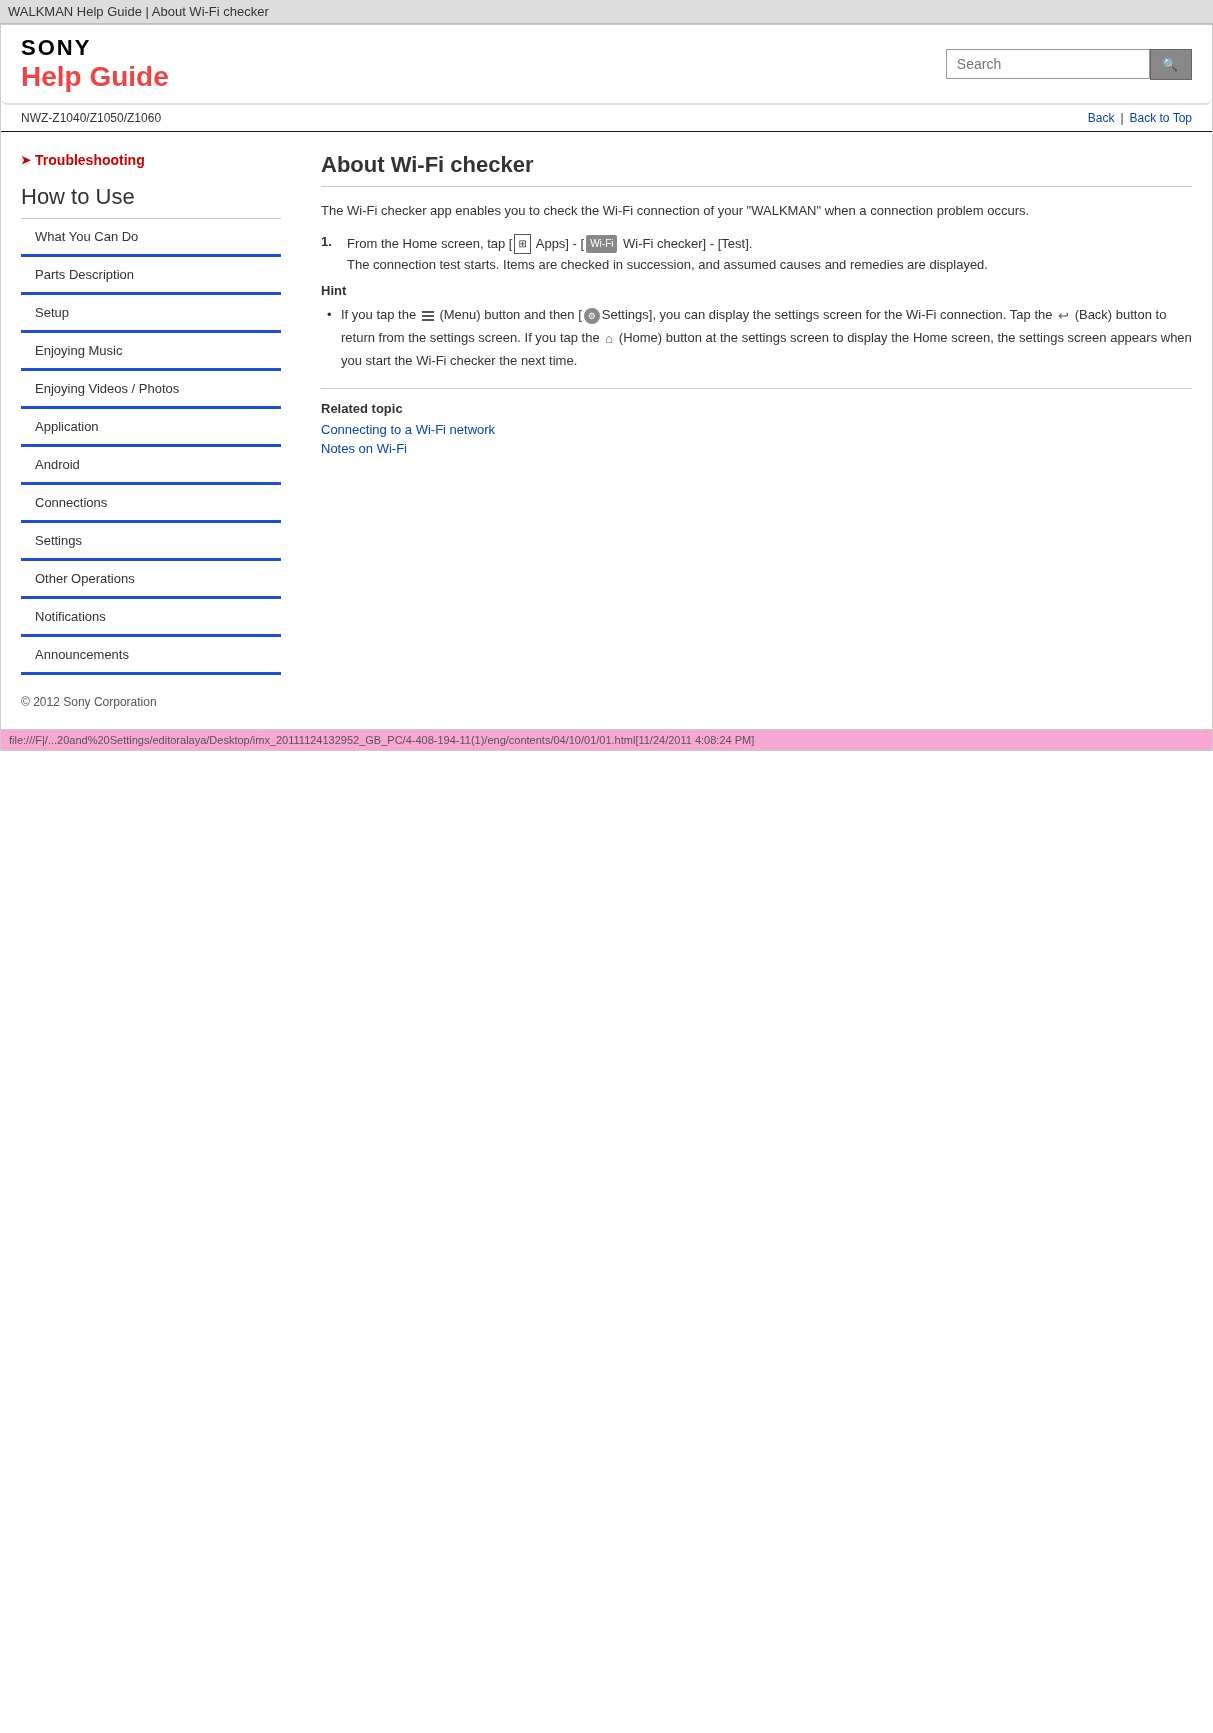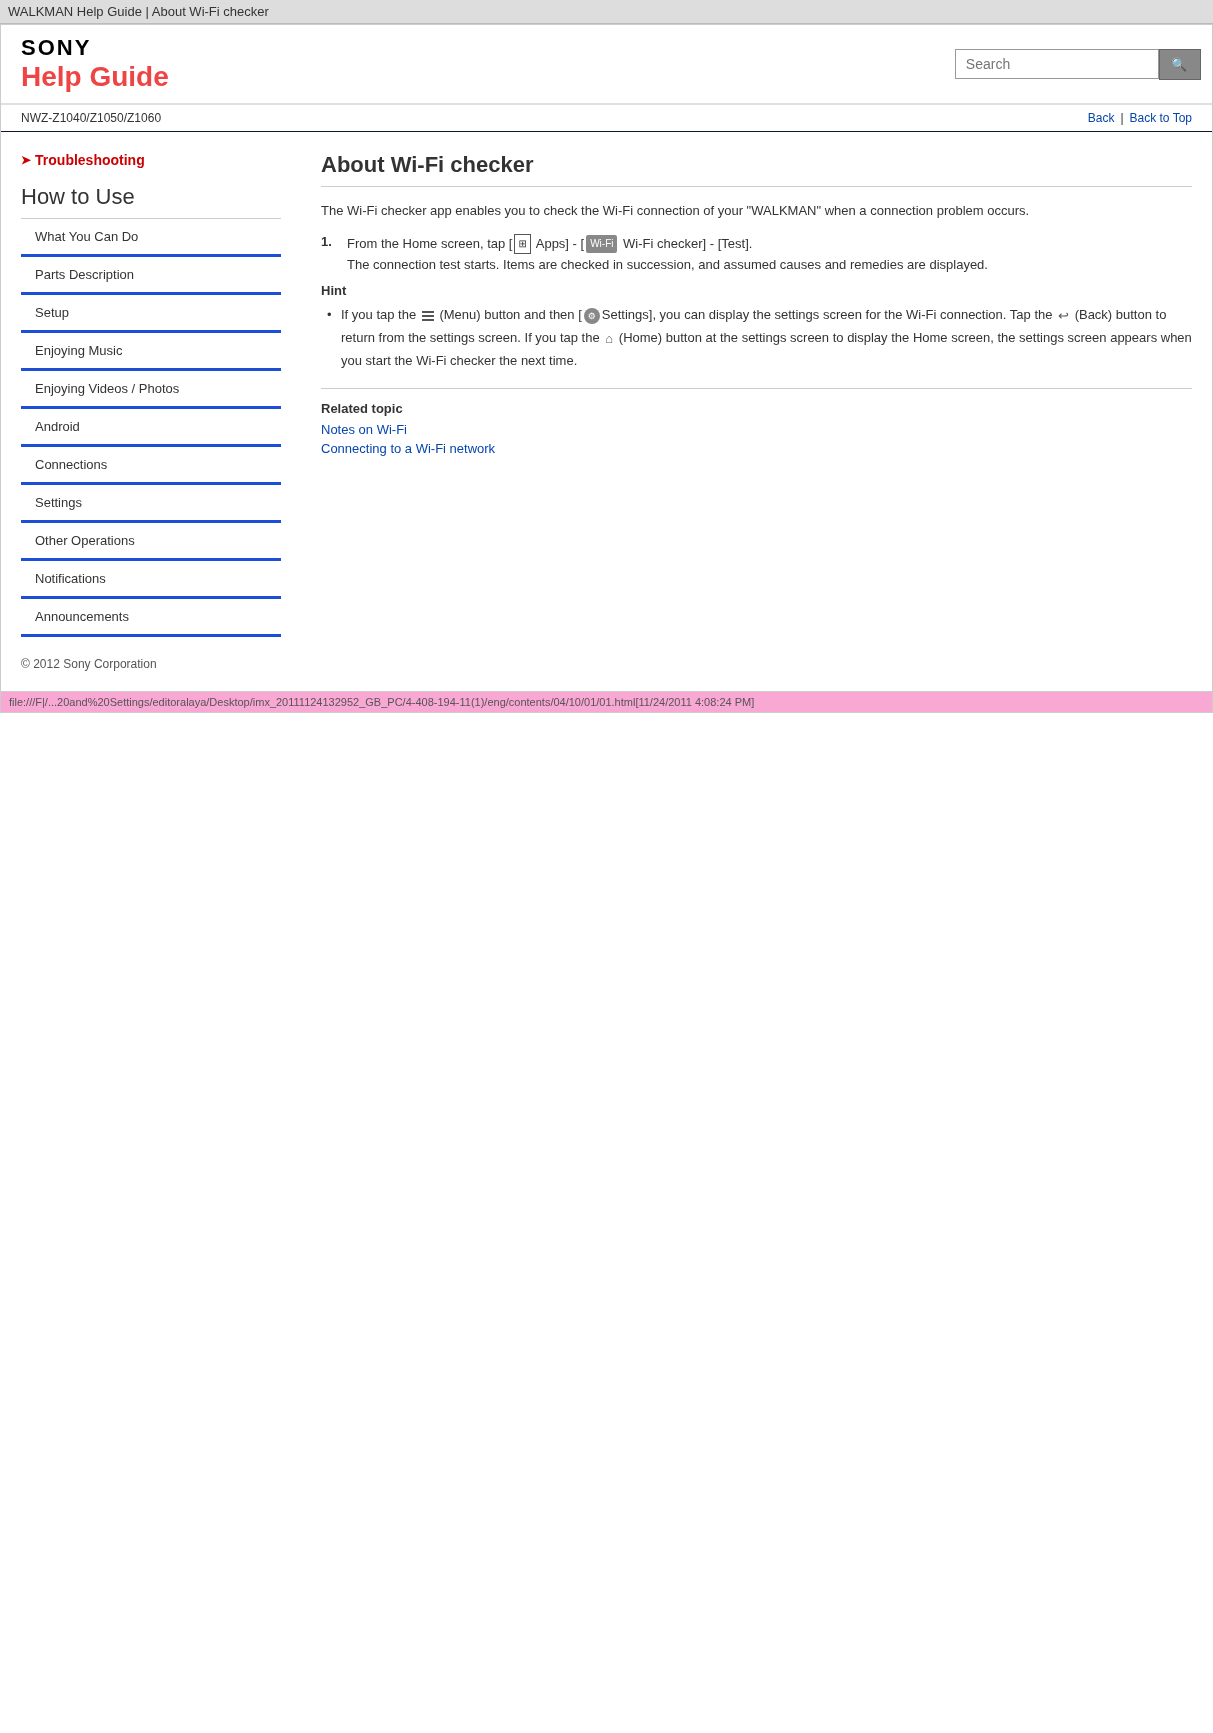--- a/index.html
+++ b/index.html
@@ -18,24 +18,25 @@
       border-bottom: 1px solid #bbb;
     }
     #page-wrapper {
       border: 1px solid #ccc;
       margin: 0;
     }
     
     #header {
       background: #fff;
       border-bottom: 2px solid #e0e0e0;
-      padding: 10px 11px 10px 20px;
+      padding: 10px 20px 10px 20px;
       display: flex;
       align-items: center;
       justify-content: space-between;
+      border-radius: 7px;
     }
     #logo-area {}
     #sony-logo {
       font-family: Arial, sans-serif;
       font-weight: bold;
       font-size: 22px;
       letter-spacing: 2px;
       color: #000;
       display: block;
     }
@@ -324,20 +325,21 @@
       </a>
 
       <h2 id="how-to-use-heading">How to Use</h2>
       <hr class="sidebar-divider">
 
       <a class="sidebar-item" href="#">What You Can Do</a>
       <a class="sidebar-item" href="#">Parts Description</a>
       <a class="sidebar-item" href="#">Setup</a>
       <a class="sidebar-item" href="#">Enjoying Music</a>
       <a class="sidebar-item" href="#">Enjoying Videos / Photos</a>
+      <a class="sidebar-item" href="#">Application</a>
       <a class="sidebar-item" href="#">Android</a>
       <a class="sidebar-item" href="#">Connections</a>
       <a class="sidebar-item" href="#">Settings</a>
       <a class="sidebar-item" href="#">Other Operations</a>
       <a class="sidebar-item" href="#">Notifications</a>
       <a class="sidebar-item" href="#">Announcements</a>
 
       <p id="copyright">© 2012 Sony Corporation</p>
     </div>
 
@@ -369,22 +371,22 @@
           <span>(Menu) button and then [</span><span class="icon-settings-circle">⚙</span><span>Settings], you can display the settings screen for the Wi-Fi connection. Tap the</span>
           <span class="icon-back-arrow">↩</span>
           <span>(Back) button to return from the settings screen. If you tap the</span>
           <span class="icon-home">⌂</span>
           <span>(Home) button at the settings screen to display the Home screen, the settings screen appears when you start the Wi-Fi checker the next time.</span>
         </p>
       </div>
 
       <div class="related-topic-section">
         <p class="related-topic-label">Related topic</p>
+        <a class="related-link" href="#">Connecting to a Wi-Fi network</a>
         <a class="related-link" href="#">Notes on Wi-Fi</a>
-        <a class="related-link" href="#">Connecting to a Wi-Fi network</a>
       </div>
     </div>
 
   </div>
 
   <div id="status-bar">
     <span>file:///F|/...20and%20Settings/editoralaya/Desktop/imx_20111124132952_GB_PC/4-408-194-11(1)/eng/contents/04/10/01/01.html[11/24/2011 4:08:24 PM]</span>
   </div>
 
 </div>

